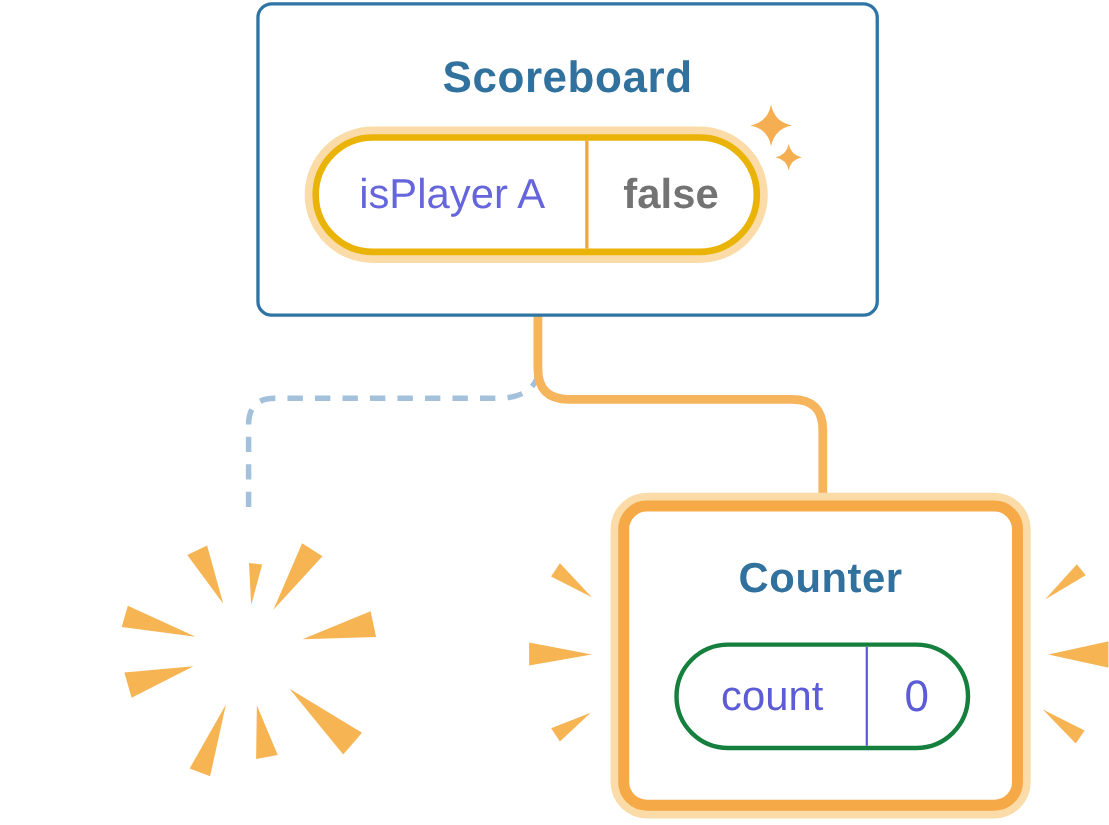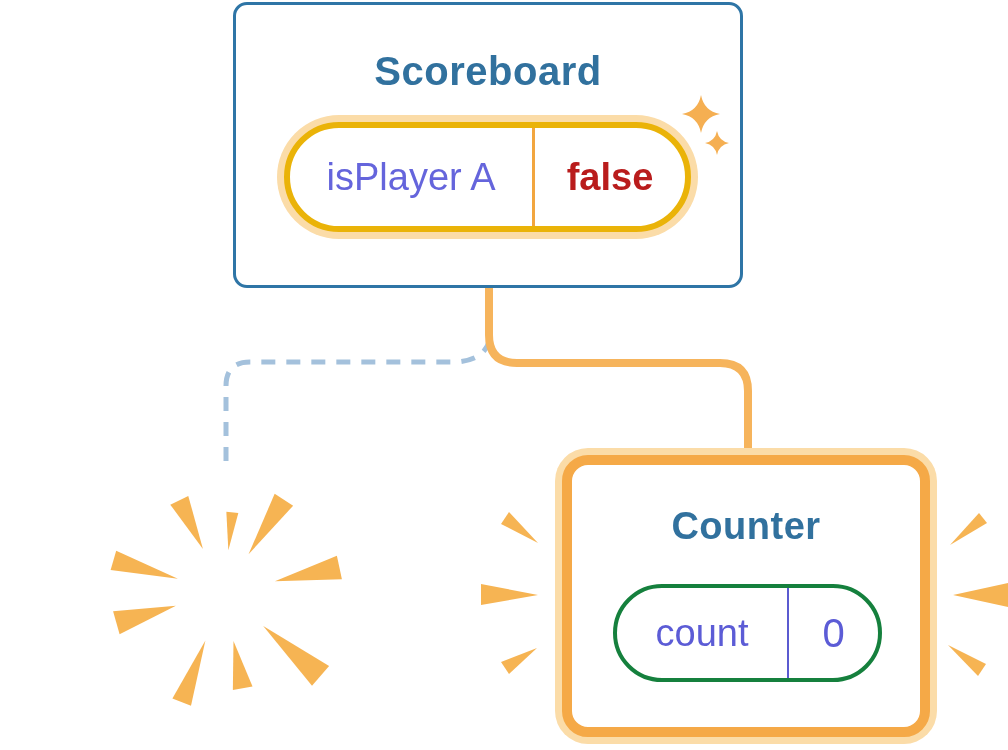--- a/index.html
+++ b/index.html
@@ -5,41 +5,41 @@
   html,body{margin:0;padding:0;background:#ffffff;}
   .canvas{
     position:relative;width:1008px;height:750px;background:#ffffff;overflow:hidden;
     font-family:"Liberation Sans", sans-serif;
   }
   .layer{position:absolute;left:0;top:0;width:1008px;height:750px;pointer-events:none;}
   .card{position:absolute;background:#ffffff;box-sizing:border-box;}
 
   
   .scoreboard{
-    left:233px;top:2px;width:510px;height:286px;
+    left:233px;top:2px;width:566px;height:286px;
     border:3px solid #2E75A6;border-radius:14px;z-index:2;
   }
   .card-title{
     position:absolute;left:0;width:100%;text-align:center;
     font-weight:bold;color:#31719E;letter-spacing:0.5px;
   }
   .scoreboard .card-title{top:44px;font-size:40px;line-height:44px;}
 
   
   .pill{position:absolute;display:flex;background:#ffffff;box-sizing:border-box;}
   .orange-pill{
     left:48px;top:117px;width:407px;height:110px;
     border:6px solid #eab308;border-radius:60px;
     box-shadow:0 0 0 7px #FBDCA8;
     justify-content:space-between;
   }
   .pill-cell{display:flex;align-items:center;justify-content:center;height:100%;}
   .orange-pill .cell-name{width:242px;font-size:38px;color:#6565DC;}
   .orange-pill .pill-divider{width:3px;height:100%;background:#F2A63F;}
-  .orange-pill .cell-value{flex:1;font-size:38px;font-weight:bold;color:#b91c1c;}
+  .orange-pill .cell-value{flex:1;font-size:38px;font-weight:bold;color:#737373;}
 
   
   .counter{
     left:562px;top:455px;width:368px;height:282px;
     border:10px solid #F5A947;border-radius:26px;
     box-shadow:0 0 0 7px #FBDCA8;z-index:2;
   }
   .counter .card-title{top:38px;font-size:38px;line-height:46px;}
   .purple-pill{
     left:41px;top:119px;width:269px;height:98px;

